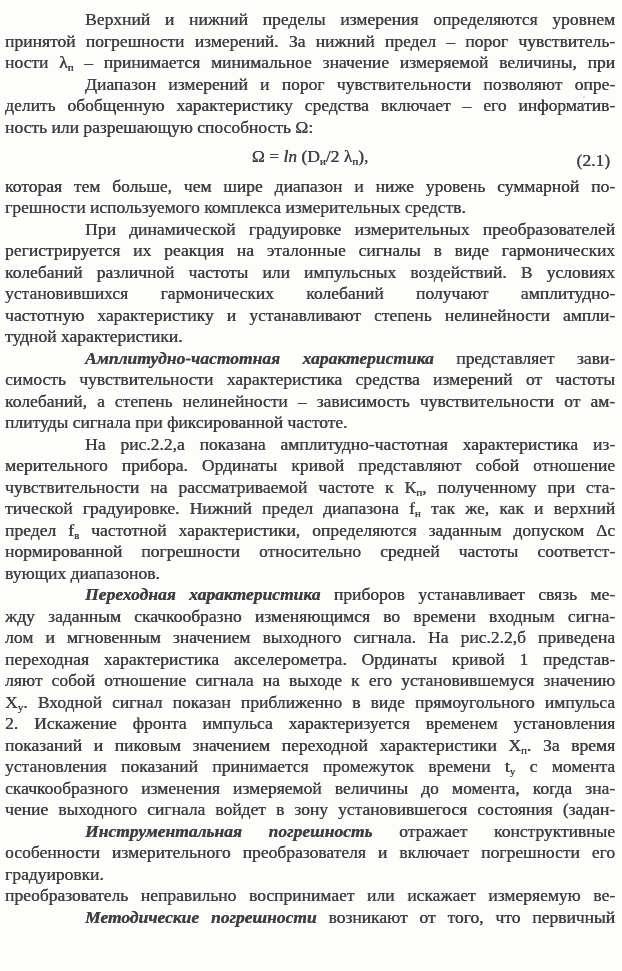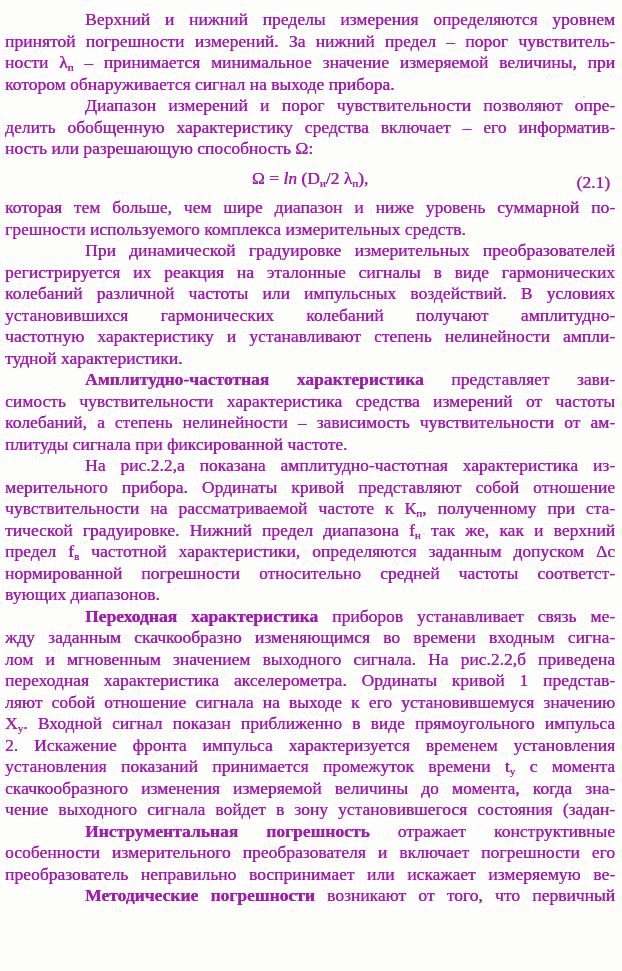--- a/index.html
+++ b/index.html
@@ -8,33 +8,33 @@
     width: 622px;
     height: 971px;
     margin: 0;
     background: #fdfdfb;
     overflow: hidden;
     box-sizing: border-box;
     padding: 9px 7px 0 5px;
     font-family: "Liberation Serif", "DejaVu Serif", serif;
     font-size: 17.5px;
     line-height: 21.5px;
-    color: #a21caf;
+    color: #404040;
     text-shadow: 0.35px 0 0 currentColor; 
   }
   .para { margin: 0; }
   .line {
     text-align: justify;
     text-align-last: justify;
     white-space: normal;
     min-height: 21.5px;
   }
   .line.indent { text-indent: 80px; }
   .line.end { text-align-last: left; }
-  .bi { font-weight: bold; }
+  .bi { font-weight: bold; font-style: italic; }
   .it { font-style: italic; }
   .sub {
     font-size: 11px;
     line-height: 0;
     vertical-align: -3px;
     letter-spacing: 0;
   }
   .eq {
     position: relative;
     margin: 8px 0;
@@ -62,21 +62,20 @@
 </style>
 </head>
 <body>
 
 <main class="page" id="doc">
   <span class="noise"></span>
 <div class="para">
       <div class="line indent"><span>Верхний и нижний пределы измерения определяются уровнем</span></div>
       <div class="line"><span>принятой погрешности измерений. За нижний предел – порог чувствитель-</span></div>
       <div class="line"><span>ности λ<span class="sub">п</span></span><span> – принимается минимальное значение измеряемой величины, при</span></div>
-      <div class="line end"><span>котором обнаруживается сигнал на выходе прибора.</span></div>
     </div>
     <div class="para">
       <div class="line indent"><span>Диапазон измерений и порог чувствительности позволяют опре-</span></div>
       <div class="line"><span>делить обобщенную характеристику средства включает – его информатив-</span></div>
       <div class="line end"><span>ность или разрешающую способность Ω:</span></div>
     </div>
     <div class="eq"><span class="formula"><span>Ω = </span><span class="it">ln</span><span> (D<span class="sub">и</span></span><span>/2 λ<span class="sub">п</span></span><span>),</span></span><span class="eqnum">(2.1)</span></div>
     <div class="para">
       <div class="line"><span>которая тем больше, чем шире диапазон и ниже уровень суммарной по-</span></div>
       <div class="line end"><span>грешности используемого комплекса измерительных средств.</span></div>
@@ -105,25 +104,27 @@
       <div class="line end"><span>вующих диапазонов.</span></div>
     </div>
     <div class="para">
       <div class="line indent"><span class="bi">Переходная характеристика</span><span> приборов устанавливает связь ме-</span></div>
       <div class="line"><span>жду заданным скачкообразно изменяющимся во времени входным сигна-</span></div>
       <div class="line"><span>лом и мгновенным значением выходного сигнала. На рис.2.2,б приведена</span></div>
       <div class="line"><span>переходная характеристика акселерометра. Ординаты кривой 1 представ-</span></div>
       <div class="line"><span>ляют собой отношение сигнала на выходе к его установившемуся значению</span></div>
       <div class="line"><span>Х<span class="sub">у</span></span><span>. Входной сигнал показан приближенно в виде прямоугольного импульса</span></div>
       <div class="line"><span>2. Искажение фронта импульса характеризуется временем установления</span></div>
+      <div class="line"><span>показаний и пиковым значением переходной характеристики Х<span class="sub">п</span></span><span>. За время</span></div>
       <div class="line"><span>установления показаний принимается промежуток времени t<span class="sub">у</span></span><span> с момента</span></div>
       <div class="line"><span>скачкообразного изменения измеряемой величины до момента, когда зна-</span></div>
       <div class="line"><span>чение выходного сигнала войдет в зону установившегося состояния (задан-</span></div>
     </div>
     <div class="para">
       <div class="line indent"><span class="bi">Инструментальная погрешность</span><span> отражает конструктивные</span></div>
       <div class="line"><span>особенности измерительного преобразователя и включает погрешности его</span></div>
+      <div class="line end"><span>градуировки.</span></div>
     </div>
     <div class="para">
       <div class="line"><span>преобразователь неправильно воспринимает или искажает измеряемую ве-</span></div>
       <div class="line indent"><span class="bi">Методические погрешности</span><span> возникают от того, что первичный</span></div>
     </div>
   </main>
 
 </body></html>

